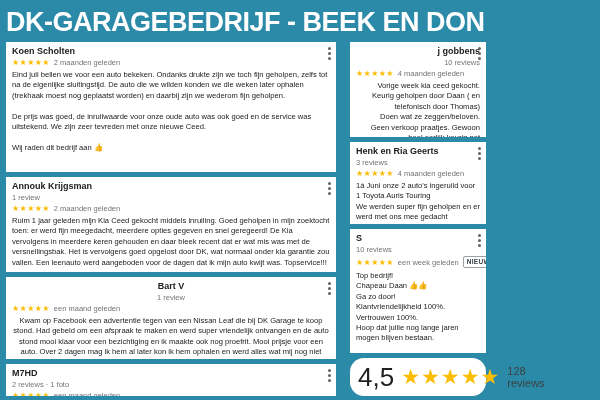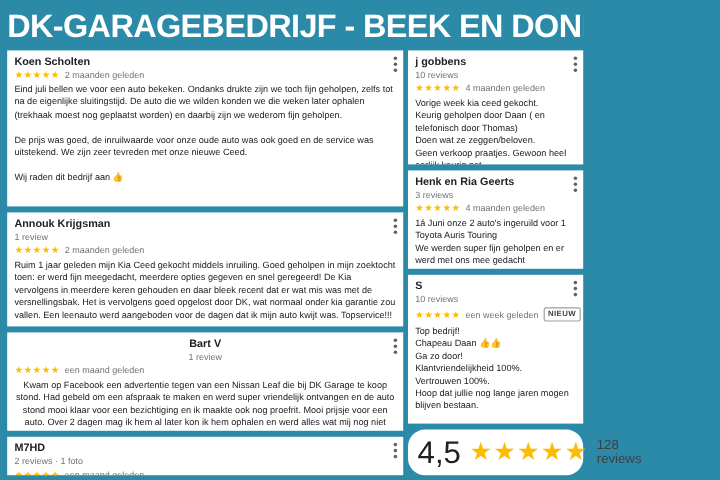--- a/index.html
+++ b/index.html
@@ -24,21 +24,21 @@
     letter-spacing:-0.5px;
     text-align:center;
     line-height:36px;
     height:38px;
     white-space:nowrap;
     overflow:hidden;
   }
   .columns {
     flex:1;
     display:flex;
-    gap:4px;
+    gap:14px;
     min-height:0;
   }
   .col {
     display:flex;
     flex-direction:column;
     gap:5px;
     min-width:0;
   }
   .col-left { width:330px; }
   .col-right { flex:1; }
@@ -210,21 +210,21 @@
           <span class="stars">★★★★★</span>
           <span class="when">een maand geleden</span>
         </div>
 
       </div>
 
     </div>
 
     <div class="col col-right">
 
-      <div class="card" style="flex:0 0 95px;">
+      <div class="card" style="flex:0 0 95px;text-align:right;">
         <div class="kebab">
             <i></i>
             <i></i>
             <i></i>
           </div>
         <div class="rev-name">j gobbens</div>
         <div class="rev-count">10 reviews</div>
         <div class="meta">
           <span class="stars">★★★★★</span>
           <span class="when">4 maanden geleden</span>

